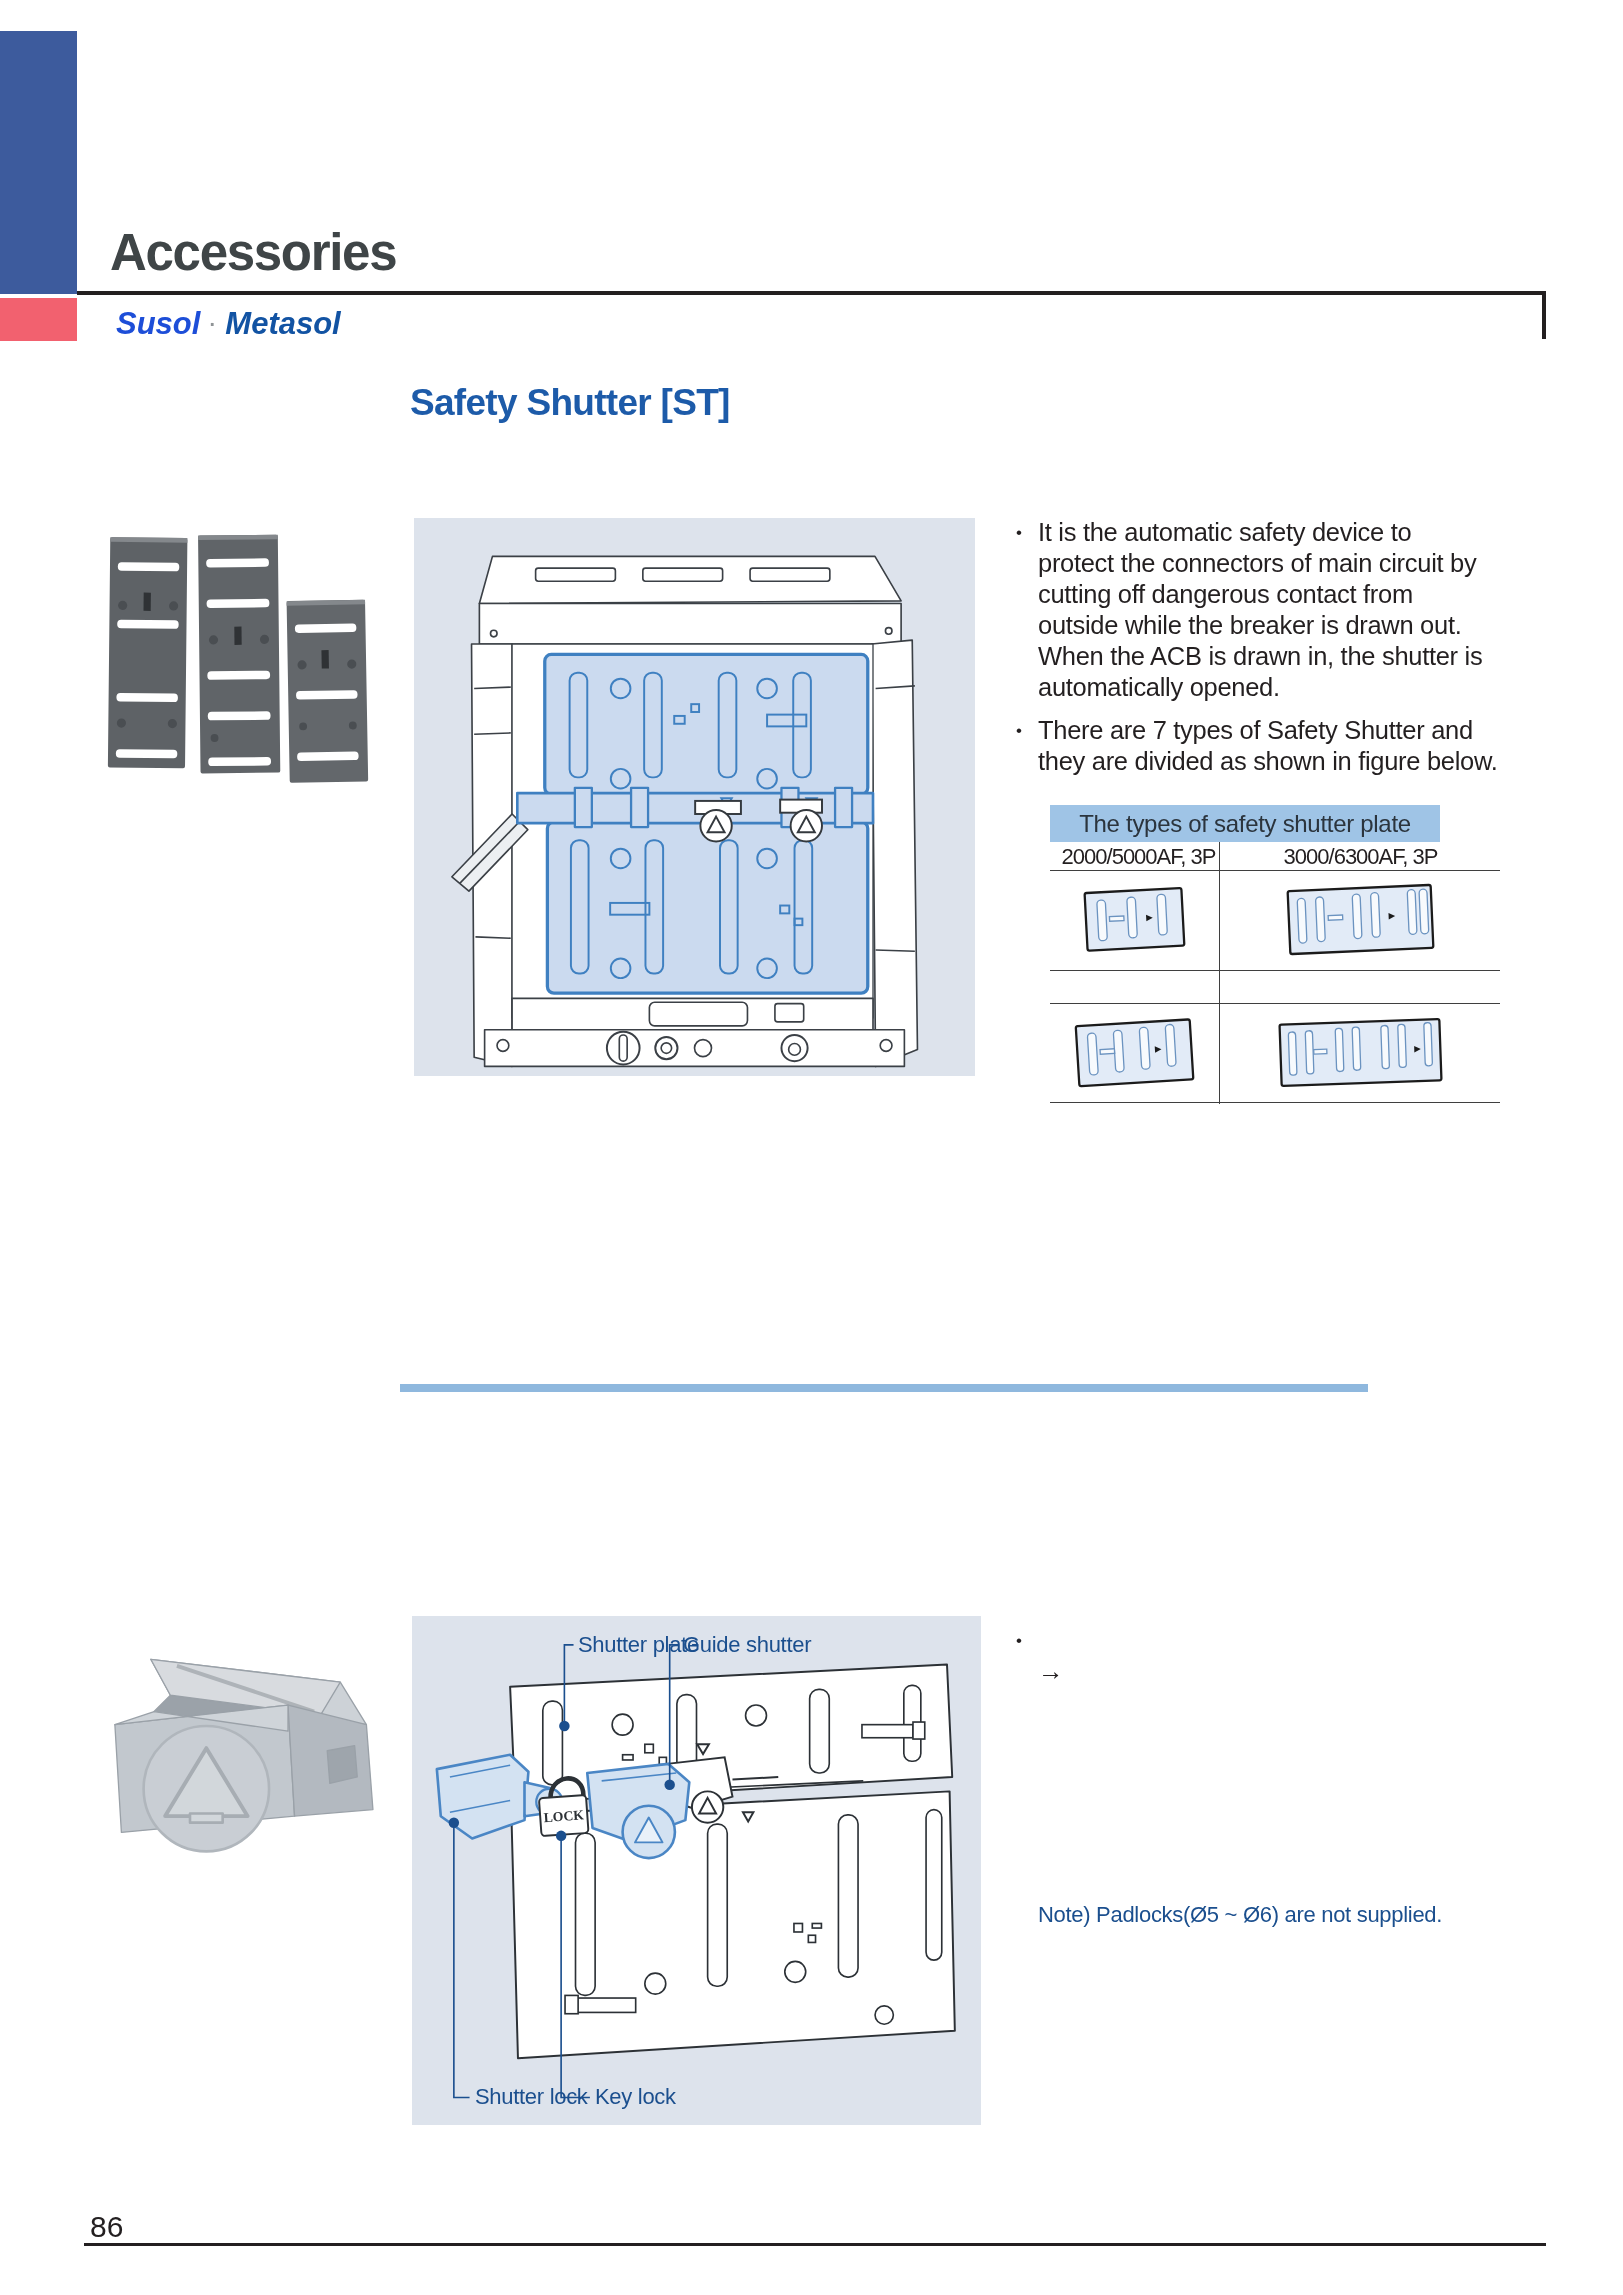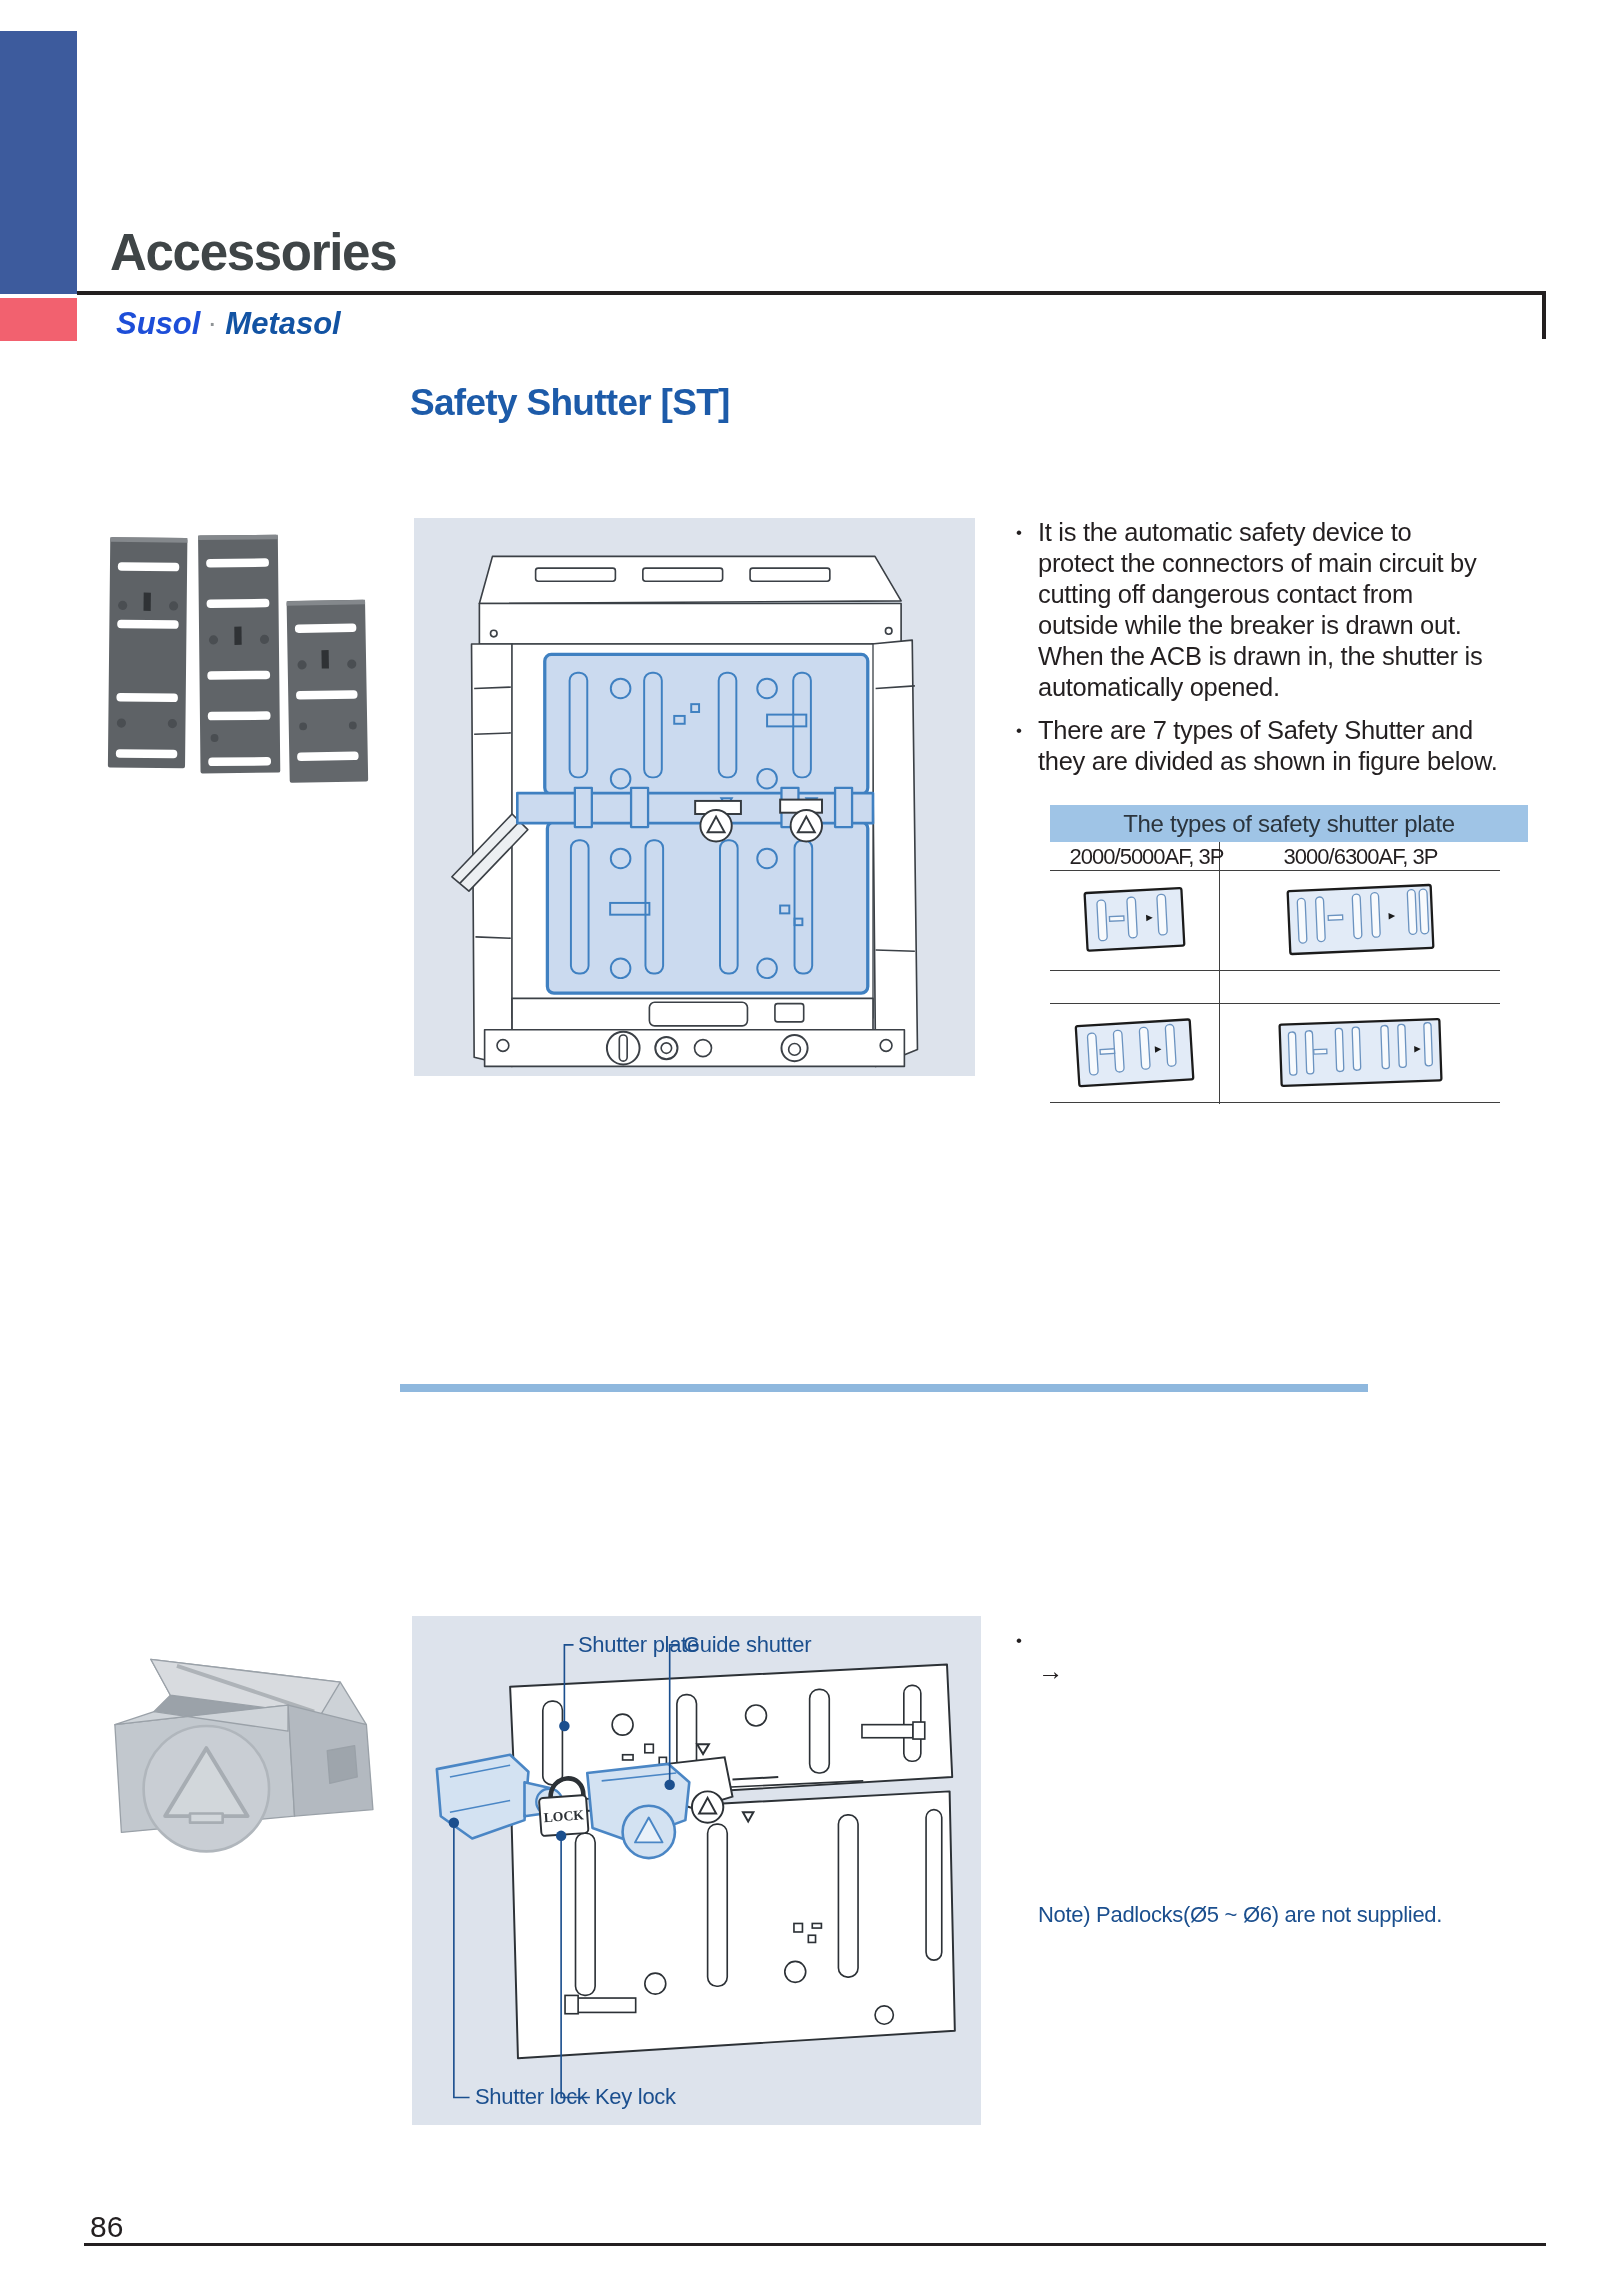--- a/index.html
+++ b/index.html
@@ -34,21 +34,21 @@
   .stl-bullets{left:1016px;top:1594px;}
   .b-row{display:flex;align-items:flex-start;}
   .b-dot{width:22px;flex:0 0 22px;font-size:17px;line-height:31px;text-align:left;}
   .b-arrow{width:33px;flex:0 0 33px;font-size:25.5px;line-height:31px;}
   .b-text{white-space:pre-line;}
   .gap18{margin-top:11.8px;}
   .indent{margin-left:22px;}
 
   
   .table{left:1050px;top:774px;width:450px;height:298px;}
-  .t-head{position:absolute;left:0;top:0;width:478px;height:37px;background:#9fc4e6;color:#2b343d;
+  .t-head{position:absolute;left:0;top:0;width:390px;height:37px;background:#9fc4e6;color:#2b343d;
           font-size:24px;line-height:37px;text-align:center;letter-spacing:-0.3px;}
   .t-vline{position:absolute;left:169px;top:37px;width:1.3px;height:262px;background:#3f3f3f;}
   .t-hline{position:absolute;left:0;width:450px;height:1.3px;background:#3f3f3f;}
   .t-cell{position:absolute;display:flex;align-items:center;justify-content:center;
           font-size:22px;letter-spacing:-1px;color:#231f20;}
 
   
   .dlabel{font-size:22px;color:#1b4f8e;letter-spacing:-0.3px;}
 
   .divider-bar{left:400px;top:1353px;width:968px;height:7.9px;background:#8fb8de;}
@@ -214,21 +214,21 @@
     </div>
   </div>
 
   <div class="abs table">
     <div class="t-head">The types of safety shutter plate</div>
     <div class="t-vline"></div>
     <div class="t-hline" style="top:65px"></div>
     <div class="t-hline" style="top:165px"></div>
     <div class="t-hline" style="top:198px"></div>
     <div class="t-hline" style="top:297px"></div>
-    <div class="t-cell" style="left:12px;top:37px;width:169px;height:29px">2000/5000AF, 3P</div>
+    <div class="t-cell" style="left:4px;top:37px;width:169px;height:29px">2000/5000AF, 3P</div>
     <div class="t-cell" style="left:171px;top:37px;width:279px;height:29px">3000/6300AF, 3P</div>
     <div class="t-cell" style="left:0;top:65px;width:169px;height:99px">
       <svg width="105" height="72" viewBox="0 0 160 110">
         <g transform="rotate(-3 80 55)">
           <rect x="6" y="10" width="148" height="88" rx="3" fill="#e2ebf7" stroke="#1b1b1b" stroke-width="3.5"></rect>
           <g fill="#f7fafd" stroke="#6b93c0" stroke-width="2">
             <rect x="24" y="22" width="13" height="62" rx="6"></rect>
             <rect x="70" y="20" width="13" height="62" rx="6"></rect>
             <rect x="116" y="18" width="13" height="62" rx="6"></rect>
             <rect x="42" y="48" width="22" height="7"></rect>

